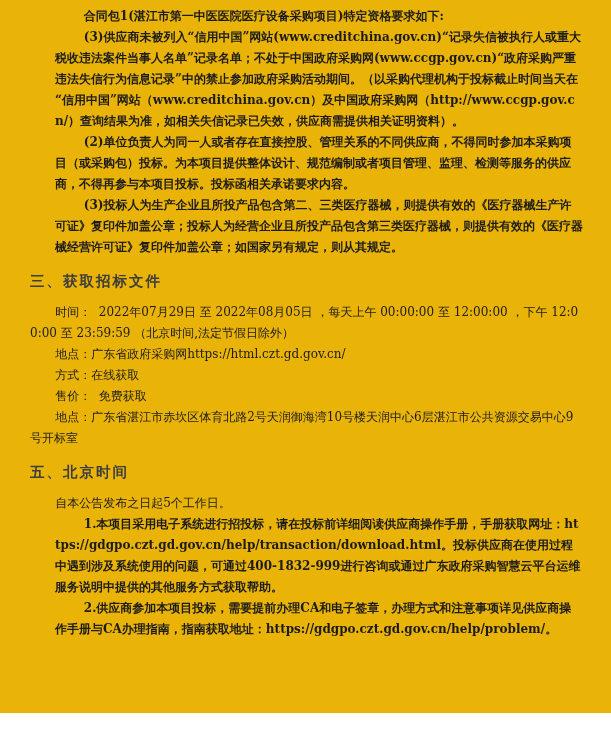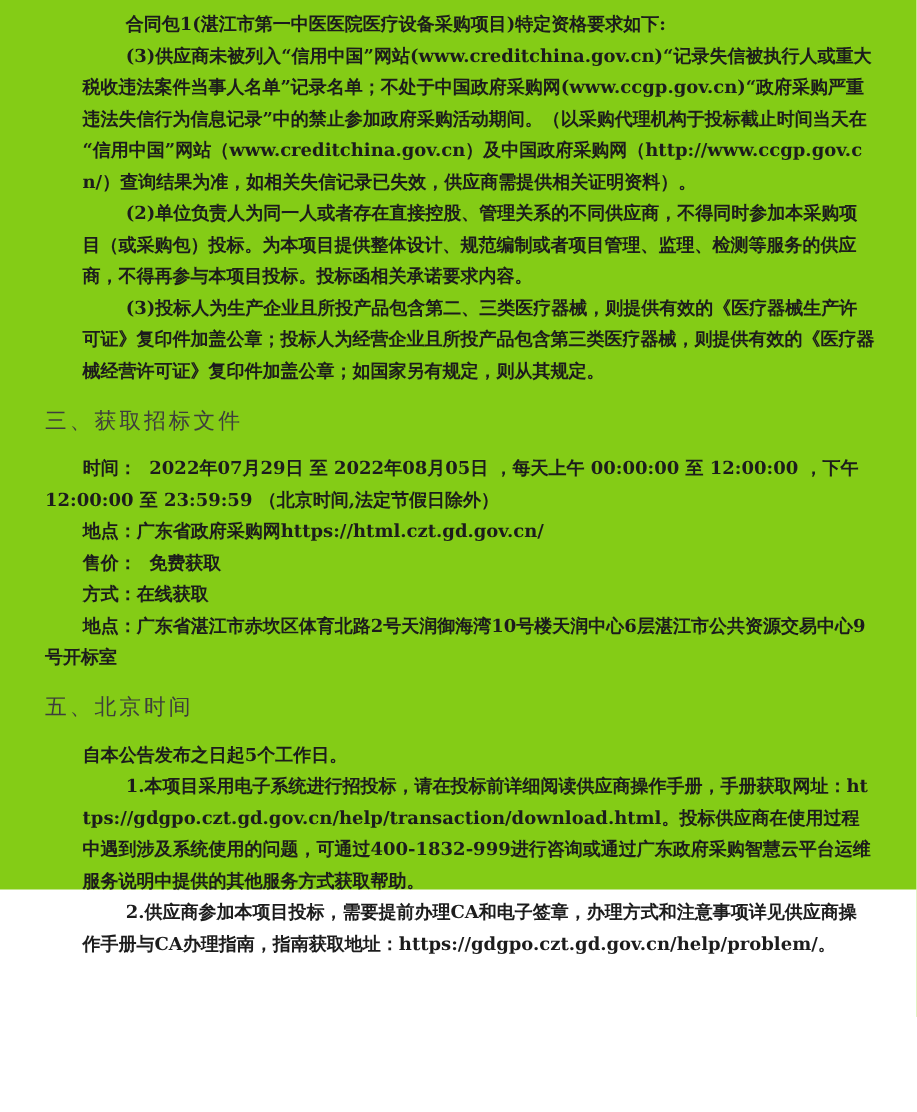--- a/index.html
+++ b/index.html
@@ -6,45 +6,45 @@
     margin: 0;
     padding: 0;
     background: #ffffff;
     width: 611px;
     height: 741px;
     overflow: hidden;
   }
   .page {
     box-sizing: border-box;
     width: 611px;
-    height: 593px;
+    height: 713px;
     padding: 6px 28px 0 30px;
     font-family: "DejaVu Serif", "Liberation Serif", serif;
     font-size: 12px;
     color: #1c1c1c;
-    background: #84cc16;
+    background: #eab308;
   }
   .para {
     font-weight: 700;
     line-height: 21px;
     margin: 0 0 0 25px;
     text-indent: 2.4em;
     white-space: pre-wrap;
     word-break: break-all;
   }
   .subline {
-    font-weight: 700;
+    font-weight: 400;
     line-height: 21px;
     margin: 0;
     text-indent: 2.1em;
     white-space: pre-wrap;
     word-break: break-all;
   }
   .sec-heading {
-    font-weight: 400;
+    font-weight: 700;
     font-size: 14.5px;
     color: #3d3d3d;
     letter-spacing: 2px;
     line-height: 20px;
     margin: 13px 0 11px 0;
     white-space: pre-wrap;
   }
 </style>
 </head>
 <body>
@@ -52,22 +52,22 @@
 <div class="page">
 
   <p class="para">合同包1(湛江市第一中医医院医疗设备采购项目)特定资格要求如下:</p>
   <p class="para">(3)供应商未被列入“信用中国”网站(www.creditchina.gov.cn)“记录失信被执行人或重大税收违法案件当事人名单”记录名单；不处于中国政府采购网(www.ccgp.gov.cn)“政府采购严重违法失信行为信息记录”中的禁止参加政府采购活动期间。（以采购代理机构于投标截止时间当天在“信用中国”网站（www.creditchina.gov.cn）及中国政府采购网（http://www.ccgp.gov.cn/）查询结果为准，如相关失信记录已失效，供应商需提供相关证明资料）。</p>
   <p class="para">(2)单位负责人为同一人或者存在直接控股、管理关系的不同供应商，不得同时参加本采购项目（或采购包）投标。为本项目提供整体设计、规范编制或者项目管理、监理、检测等服务的供应商，不得再参与本项目投标。投标函相关承诺要求内容。</p>
   <p class="para">(3)投标人为生产企业且所投产品包含第二、三类医疗器械，则提供有效的《医疗器械生产许可证》复印件加盖公章；投标人为经营企业且所投产品包含第三类医疗器械，则提供有效的《医疗器械经营许可证》复印件加盖公章；如国家另有规定，则从其规定。</p>
 
   <h3 class="sec-heading">三、获取招标文件</h3>
   <p class="subline">时间：  2022年07月29日 至 2022年08月05日 ，每天上午 00:00:00 至 12:00:00 ，下午 12:00:00 至 23:59:59 （北京时间,法定节假日除外）</p>
   <p class="subline">地点：广东省政府采购网https://html.czt.gd.gov.cn/</p>
+  <p class="subline">方式：在线获取</p>
   <p class="subline">售价：  免费获取</p>
-  <p class="subline">方式：在线获取</p>
 
   <p class="subline">地点：广东省湛江市赤坎区体育北路2号天润御海湾10号楼天润中心6层湛江市公共资源交易中心9号开标室</p>
 
   <h3 class="sec-heading">五、北京时间</h3>
   <p class="subline">自本公告发布之日起5个工作日。</p>
 
   <p class="para">1.本项目采用电子系统进行招投标，请在投标前详细阅读供应商操作手册，手册获取网址：https://gdgpo.czt.gd.gov.cn/help/transaction/download.html。投标供应商在使用过程中遇到涉及系统使用的问题，可通过400-1832-999进行咨询或通过广东政府采购智慧云平台运维服务说明中提供的其他服务方式获取帮助。</p>
   <p class="para">2.供应商参加本项目投标，需要提前办理CA和电子签章，办理方式和注意事项详见供应商操作手册与CA办理指南，指南获取地址：https://gdgpo.czt.gd.gov.cn/help/problem/。</p>
 
 </div>

